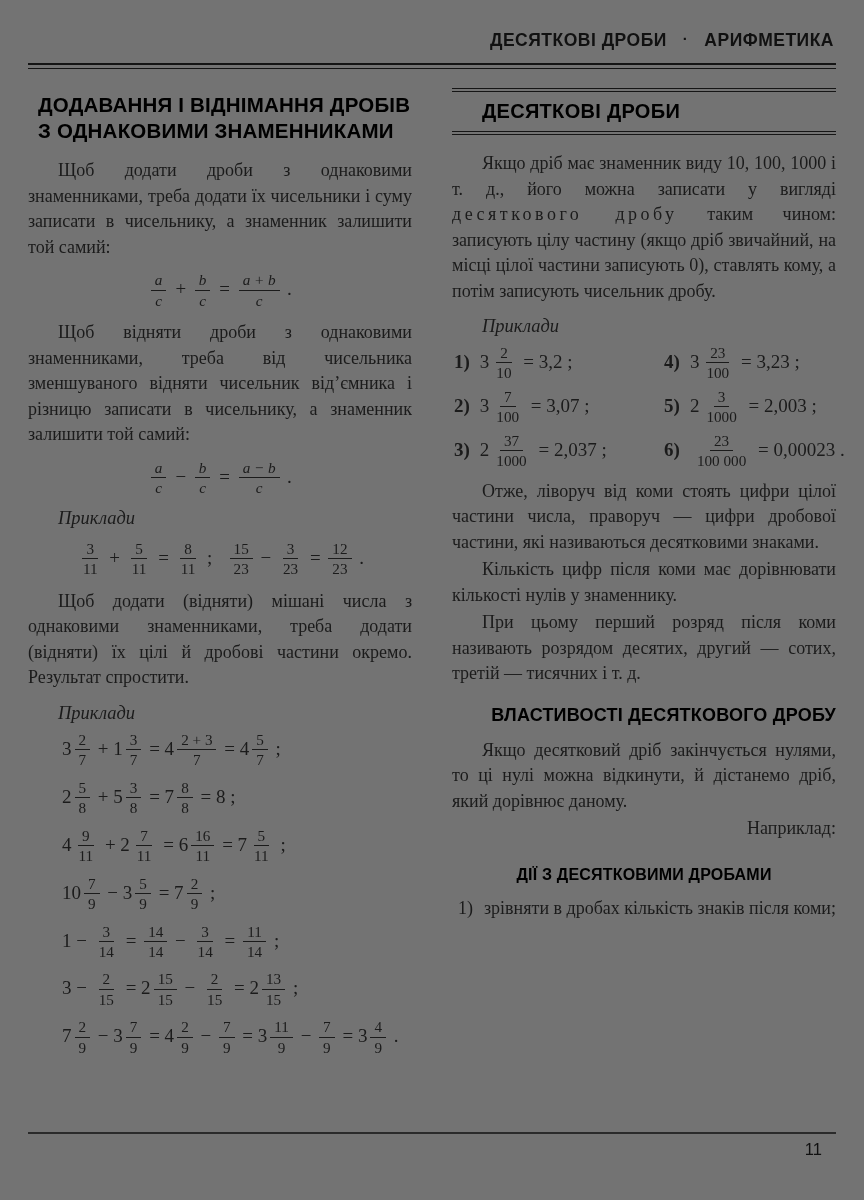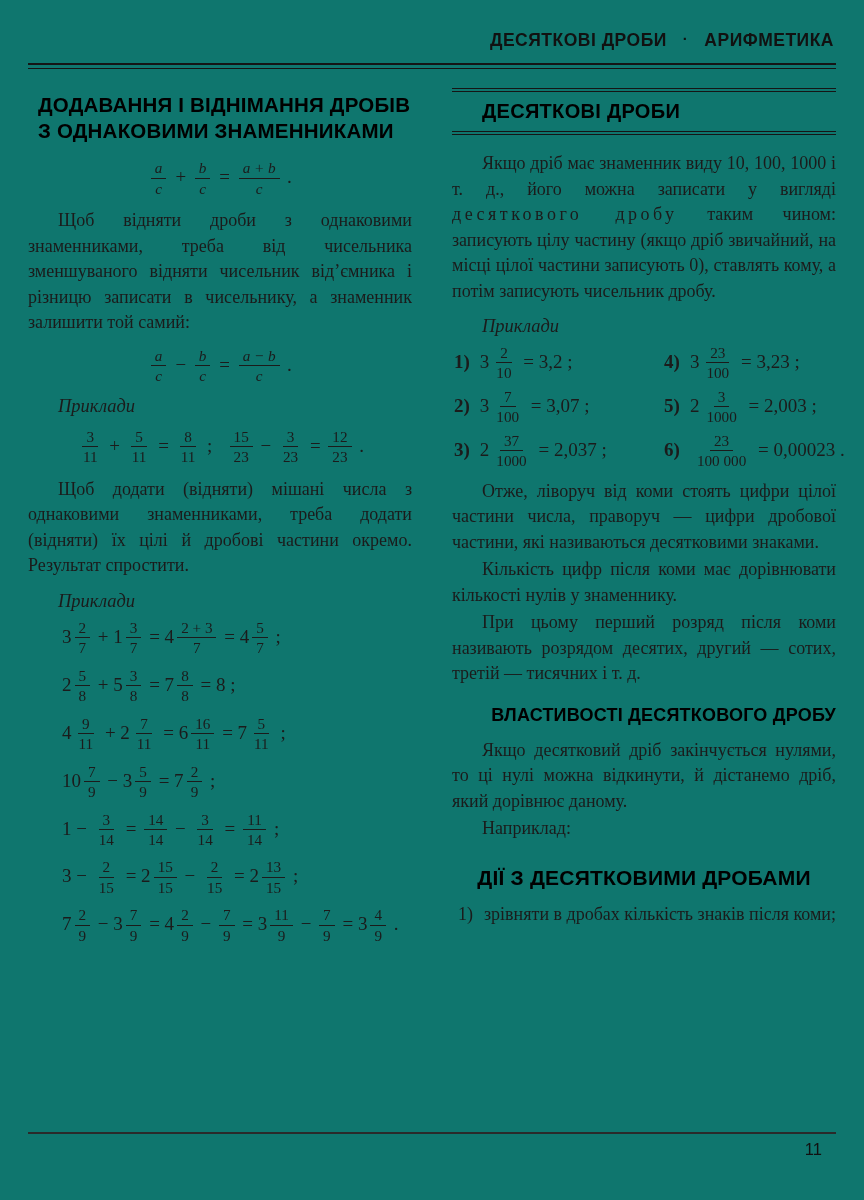--- a/index.html
+++ b/index.html
@@ -1,20 +1,20 @@
 <!DOCTYPE html>
 <html><head>
 <meta charset="utf-8">
 <style>
   html,body{margin:0;padding:0;background:#e8e8e4;}
   .page{
     position:relative;
     width:864px;height:1200px;
     margin:0 auto;
-    background:#0f766e;
+    background:#737373;
     color:#1b1b1b;
     font-family:"Liberation Serif", serif;
     overflow:hidden;
   }
   
   .header{
     position:absolute;top:30px;left:30px;right:30px;
     text-align:right;
     font-family:"Liberation Sans", sans-serif;
     font-weight:700;font-size:17.5px;letter-spacing:.5px;color:#111;
@@ -73,21 +73,21 @@
   }
   .dec-item{display:flex;align-items:center;font-size:19px;white-space:pre;}
   .dec-item .lbl{font-weight:700;margin-right:10px;}
   .h2-center{
     font-family:"Liberation Sans", sans-serif;font-weight:700;
     font-size:18px;color:#000;text-align:right;
     margin:18px 0 12px 0;letter-spacing:.2px;
   }
   .h2-big{
     font-family:"Liberation Sans", sans-serif;font-weight:700;
-    font-size:21px;color:#000;text-align:center;
+    font-size:16px;color:#000;text-align:center;
     margin:24px 0 12px 0;letter-spacing:.2px;
   }
   .h3{
     font-family:"Liberation Sans", sans-serif;font-weight:700;
     font-size:15.5px;color:#000;margin:4px 0 8px 0;letter-spacing:.2px;
   }
   .num-item{
     display:flex;font-size:18px;line-height:25.5px;margin:2px 0 0 6px;
   }
   .num-item .lbl{flex:0 0 26px;}
@@ -112,20 +112,21 @@
     <span>ДЕСЯТКОВІ ДРОБИ</span><span class="sep">·</span><span>АРИФМЕТИКА</span>
   </div>
   <div class="header-rule"></div>
 
   <div class="columns">
 
     <div class="col">
 
       <div class="h1">ДОДАВАННЯ І ВІДНІМАННЯ ДРОБІВ З ОДНАКОВИМИ ЗНАМЕННИКАМИ</div>
 
+      <p class="body">Щоб додати дроби з однаковими знаменниками, треба додати їх чисельники і суму записати в чисельнику, а знаменник залишити той самий:</p>
 
       <div class="math-line centered vars"><span class="frac"><span class="num">a</span><span class="den">c</span></span><span> + </span><span class="frac"><span class="num">b</span><span class="den">c</span></span><span> = </span><span class="frac"><span class="num">a + b</span><span class="den">c</span></span><span> .</span></div>
 
       <p class="body">Щоб відняти дроби з однаковими знаменниками, треба від чисельника зменшуваного відняти чисельник від’ємника і різницю записати в чисельнику, а знаменник залишити той самий:</p>
 
       <div class="math-line centered vars"><span class="frac"><span class="num">a</span><span class="den">c</span></span><span> − </span><span class="frac"><span class="num">b</span><span class="den">c</span></span><span> = </span><span class="frac"><span class="num">a − b</span><span class="den">c</span></span><span> .</span></div>
 
       <div class="examples-label">Приклади</div>
 
       <div class="math-line centered"><span class="frac"><span class="num">3</span><span class="den">11</span></span><span> + </span><span class="frac"><span class="num">5</span><span class="den">11</span></span><span> = </span><span class="frac"><span class="num">8</span><span class="den">11</span></span><span> ;&nbsp;&nbsp;&nbsp;</span><span class="frac"><span class="num">15</span><span class="den">23</span></span><span> − </span><span class="frac"><span class="num">3</span><span class="den">23</span></span><span> = </span><span class="frac"><span class="num">12</span><span class="den">23</span></span><span> .</span></div>
@@ -162,21 +163,21 @@
         <div class="dec-item"><span class="lbl">6)</span><span class="math-line" style="margin:0"><span class="frac"><span class="num">23</span><span class="den">100 000</span></span><span> = 0,00023 .</span></span></div>
       </div>
 
       <p class="body">Отже, ліворуч від коми стоять цифри цілої частини числа, праворуч — цифри дробової частини, які називаються десятковими знаками.</p>
       <p class="body">Кількість цифр після коми має дорівнювати кількості нулів у знаменнику.</p>
       <p class="body">При цьому перший розряд після коми називають розрядом десятих, другий — сотих, третій — тисячних і т. д.</p>
 
       <div class="h2-center">ВЛАСТИВОСТІ ДЕСЯТКОВОГО ДРОБУ</div>
 
       <p class="body">Якщо десятковий дріб закінчується нулями, то ці нулі можна відкинути, й дістанемо дріб, який дорівнює даному.</p>
-      <p class="body" style="text-align:left">Наприклад:</p>
+      <p class="body" style="text-align:right">Наприклад:</p>
 
       <div class="h2-big">ДІЇ З ДЕСЯТКОВИМИ ДРОБАМИ</div>
 
 
 
       <div class="num-item">
         <span class="lbl">1)</span>
         <span>зрівняти в дробах кількість знаків після коми;</span>
       </div>
 

